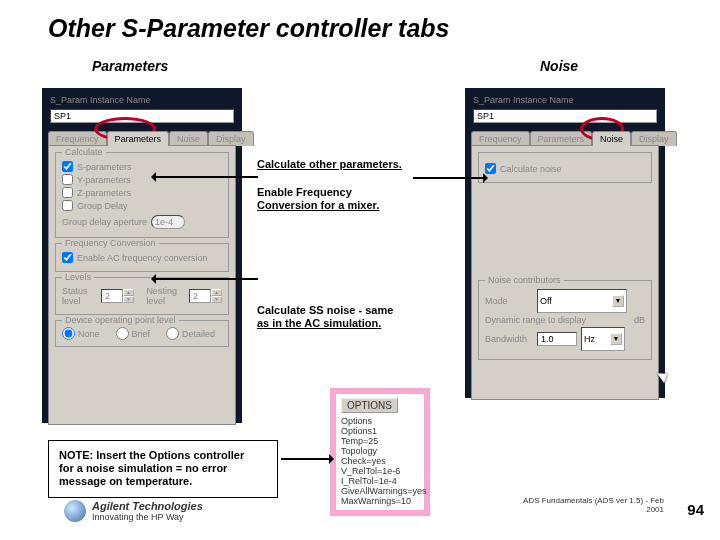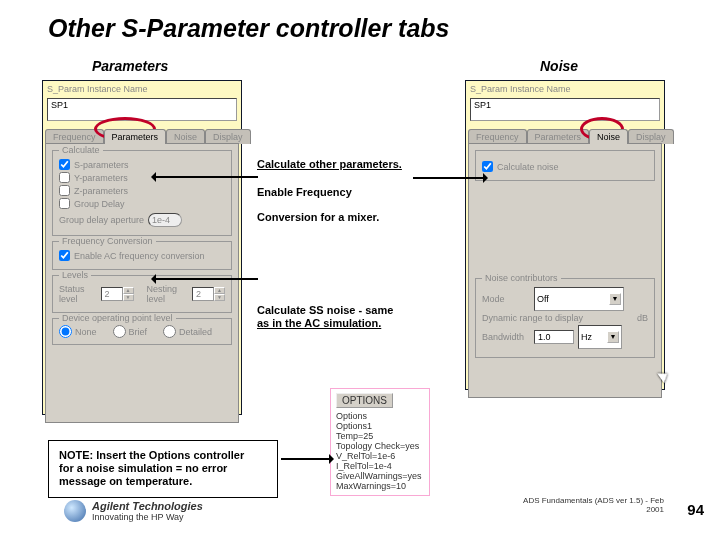--- a/index.html
+++ b/index.html
@@ -12,28 +12,29 @@
     overflow: hidden;
   }
   .slide-title {
     position: absolute; top: 14px; left: 48px;
     font-size: 25px; font-weight: bold; font-style: italic;
     color: #000;
   }
   .section-label { position: absolute; font-size: 14px; font-weight: bold; font-style: italic; }
   .panel {
     position: absolute;
-    background: #fef9c3;
-    border: 1px solid #0f172a;
+    background: #0f172a;
+    border: 4px solid #0f172a;
     font-family: Tahoma, sans-serif;
     font-size: 9px;
     color: #000;
+    margin-top: 8px;
   }
   .panel-hdr { padding: 3px 4px 2px; color: #333; }
-  .instance { background: #fff; border: 1px inset #999; padding: 1px 3px; margin: 2px 4px 4px; height: 23px; }
+  .instance { background: #fff; border: 1px inset #999; padding: 1px 3px; margin: 2px 4px 4px; height: 14px; }
   .tabbar { display: flex; gap: 0; padding: 0 2px; align-items: flex-end; height: 18px; }
   .tab {
     background: #c4c0b8; border: 1px solid #888; border-bottom: none;
     padding: 2px 7px 2px; border-radius: 3px 3px 0 0; font-size: 9px;
     position: relative; top: 1px;
   }
   .tab.active { background: #d4d0c8; z-index: 2; }
   .tabpage {
     margin: 0 2px 2px; border: 1px solid #888; background: #d4d0c8;
     padding: 4px 6px; position: relative;
@@ -70,21 +71,21 @@
   .callout {
     position: absolute; font-size: 11px; font-weight: bold;
     background: #fff; line-height: 1.15;
   }
   .notebox {
     position: absolute; border: 1px solid #000; padding: 8px 10px;
     font-size: 11px; font-weight: bold; line-height: 1.2;
     background: #fff;
   }
   .options-box {
-    position: absolute; border: 1px solid #f9a8d4; background: #fff;
+    position: absolute; border: 6px solid #f9a8d4; background: #fff;
     padding: 4px 5px; font-family: Tahoma, sans-serif; font-size: 9px; color: #333;
   }
   .options-hdr { background: #d4d0c8; border: 1px outset #eee; padding: 1px 5px; font-size: 10px; margin-bottom: 3px; display: inline-block; }
   .footer-brand { position: absolute; left: 64px; bottom: 18px; display: flex; align-items: center; gap: 6px; font-size: 9px; color: #333; }
   .brand-dot { width: 22px; height: 22px; border-radius: 50%; background: radial-gradient(circle at 35% 35%, #cfe8ff, #3a6aa8); }
   .brand-txt b { font-size: 11px; font-style: italic; display: block; }
   .footer-right { position: absolute; right: 56px; bottom: 26px; font-size: 8px; color: #333; text-align: right; width: 150px; }
   .pagenum { position: absolute; right: 16px; bottom: 22px; font-size: 15px; font-weight: bold; }
   .blur { color: #888; filter: blur(0.3px); }
   .cursor-ptr {
@@ -227,21 +228,21 @@
 </div>
 
 <div class="ring" style="top:117px; left:94px; width:62px; height:24px;"></div>
 <div class="ring" style="top:117px; left:580px; width:44px; height:24px;"></div>
 
 <div class="callout" style="top:158px; left:257px; text-decoration: underline;">Calculate other parameters.</div>
 <div class="arrow" style="top:176px; left:156px; width:102px;"></div>
 
 <div class="callout" style="top:186px; left:257px;">
   <div>Enable Frequency</div>
-    <div style=" margin-top: 12px;">Conversion for a mixer.</div>
+    <div style="text-decoration: underline;">Conversion for a mixer.</div>
 </div>
 <div class="arrow" style="top:278px; left:156px; width:102px;"></div>
 
 <div class="callout" style="top:304px; left:257px;">
   <div>Calculate SS noise - same</div>
     <div style="text-decoration: underline;">as in the AC simulation.</div>
 </div>
 <div class="arrow" style="top:177px; left:413px; width:70px; transform: scaleX(-1);"></div>
 
 <div class="notebox" style="top:440px; left:48px; width:230px;">

